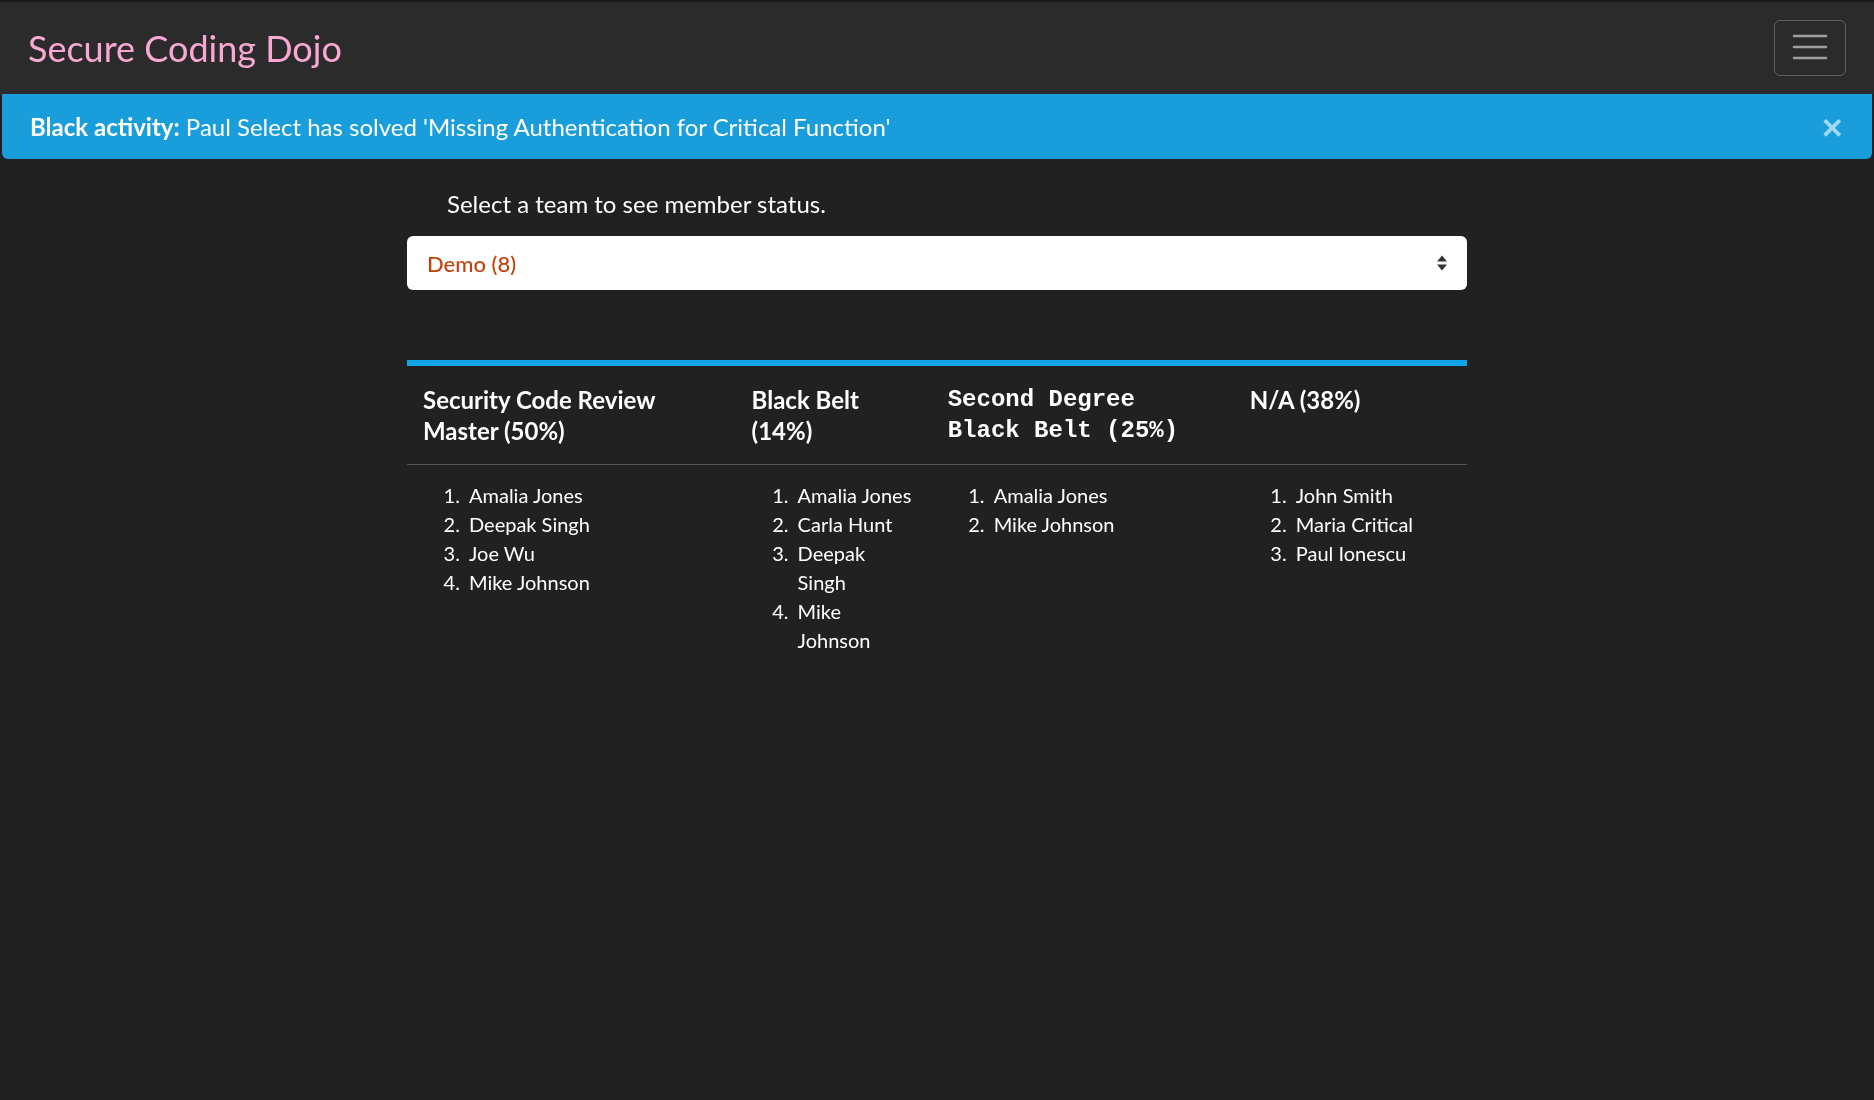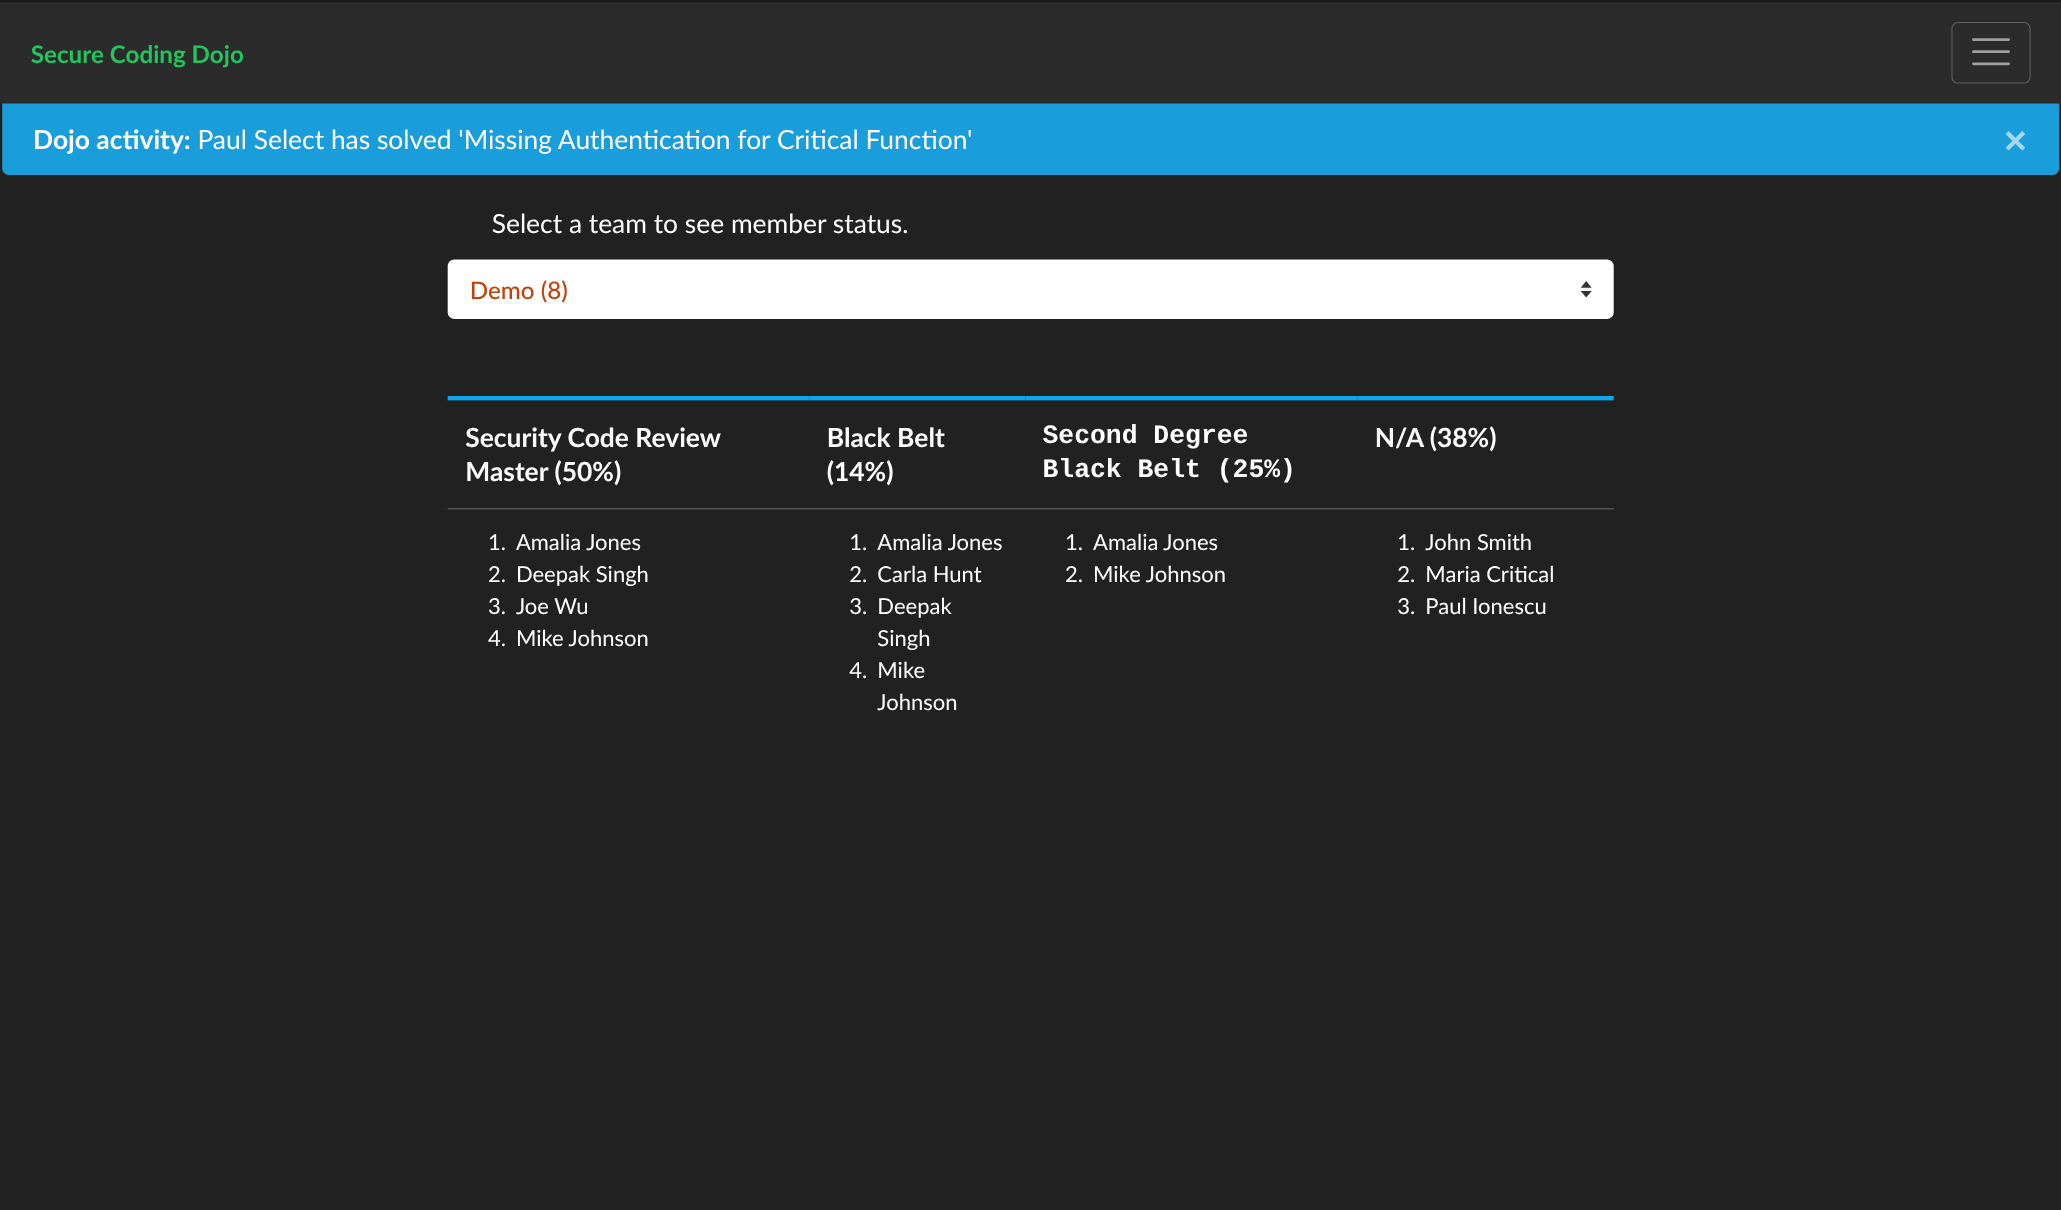--- a/index.html
+++ b/index.html
@@ -12,23 +12,23 @@
   }
   .navbar {
     background: #2b2b2b;
     display: flex;
     justify-content: space-between;
     align-items: center;
     padding: 18px 28px;
     border-top: 2px solid #1a1a1a;
   }
   .brand {
-    font-size: 22px;
-    font-weight: 700;
-    color: #22c55e;
+    font-size: 36px;
+    font-weight: 400;
+    color: #f9a8d4;
   }
   .hamburger-btn {
     border: 1px solid rgba(255,255,255,0.25);
     border-radius: 6px;
     background: transparent;
     width: 72px;
     height: 56px;
     display: flex;
     align-items: center;
     justify-content: center;
@@ -107,21 +107,21 @@
   .select-caret .tri-down {
     width: 0; height: 0;
     border-left: 5px solid transparent;
     border-right: 5px solid transparent;
     border-top: 6px solid #333;
   }
 
   table.status {
     width: 100%;
     border-collapse: collapse;
-    border-top: 4px solid #0ea5e9;
+    border-top: 6px solid #0ea5e9;
   }
   table.status th {
     text-align: left;
     font-size: 24px;
     font-weight: 700;
     padding: 18px 16px 18px 16px;
     border-bottom: 1px solid #555;
     vertical-align: top;
     line-height: 1.3;
   }
@@ -154,21 +154,21 @@
         <line x1="2" y1="4" x2="34" y2="4"></line>
         <line x1="2" y1="15" x2="34" y2="15"></line>
         <line x1="2" y1="26" x2="34" y2="26"></line>
       </svg>
     </span>
   </button>
 </div>
 
 <div class="alert">
   <span class="msg">
-    <span class="label">Dojo activity:</span><span class="text"> Paul Select has solved 'Missing Authentication for Critical Function'</span>
+    <span class="label">Black activity:</span><span class="text"> Paul Select has solved 'Missing Authentication for Critical Function'</span>
   </span>
   <span class="alert-close">✕</span>
 </div>
 
 <div class="container">
   <div class="instruction">Select a team to see member status.</div>
 
   <div class="select-wrapper">
     <span class="value">Demo (8)</span>
     <span class="select-caret">

